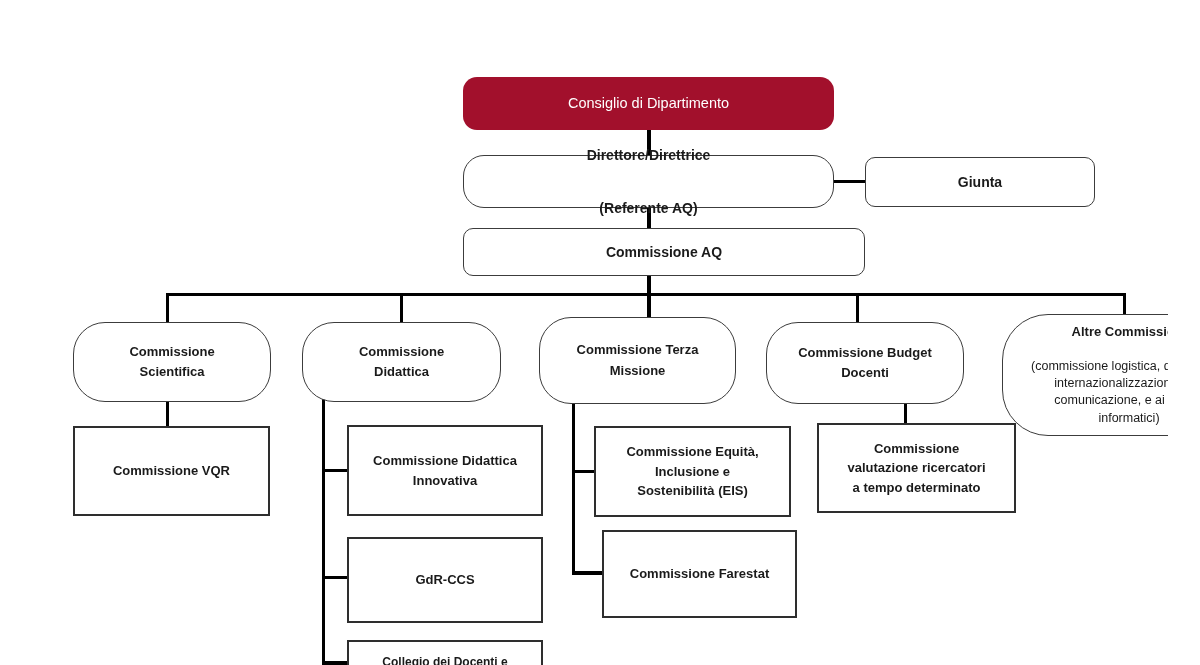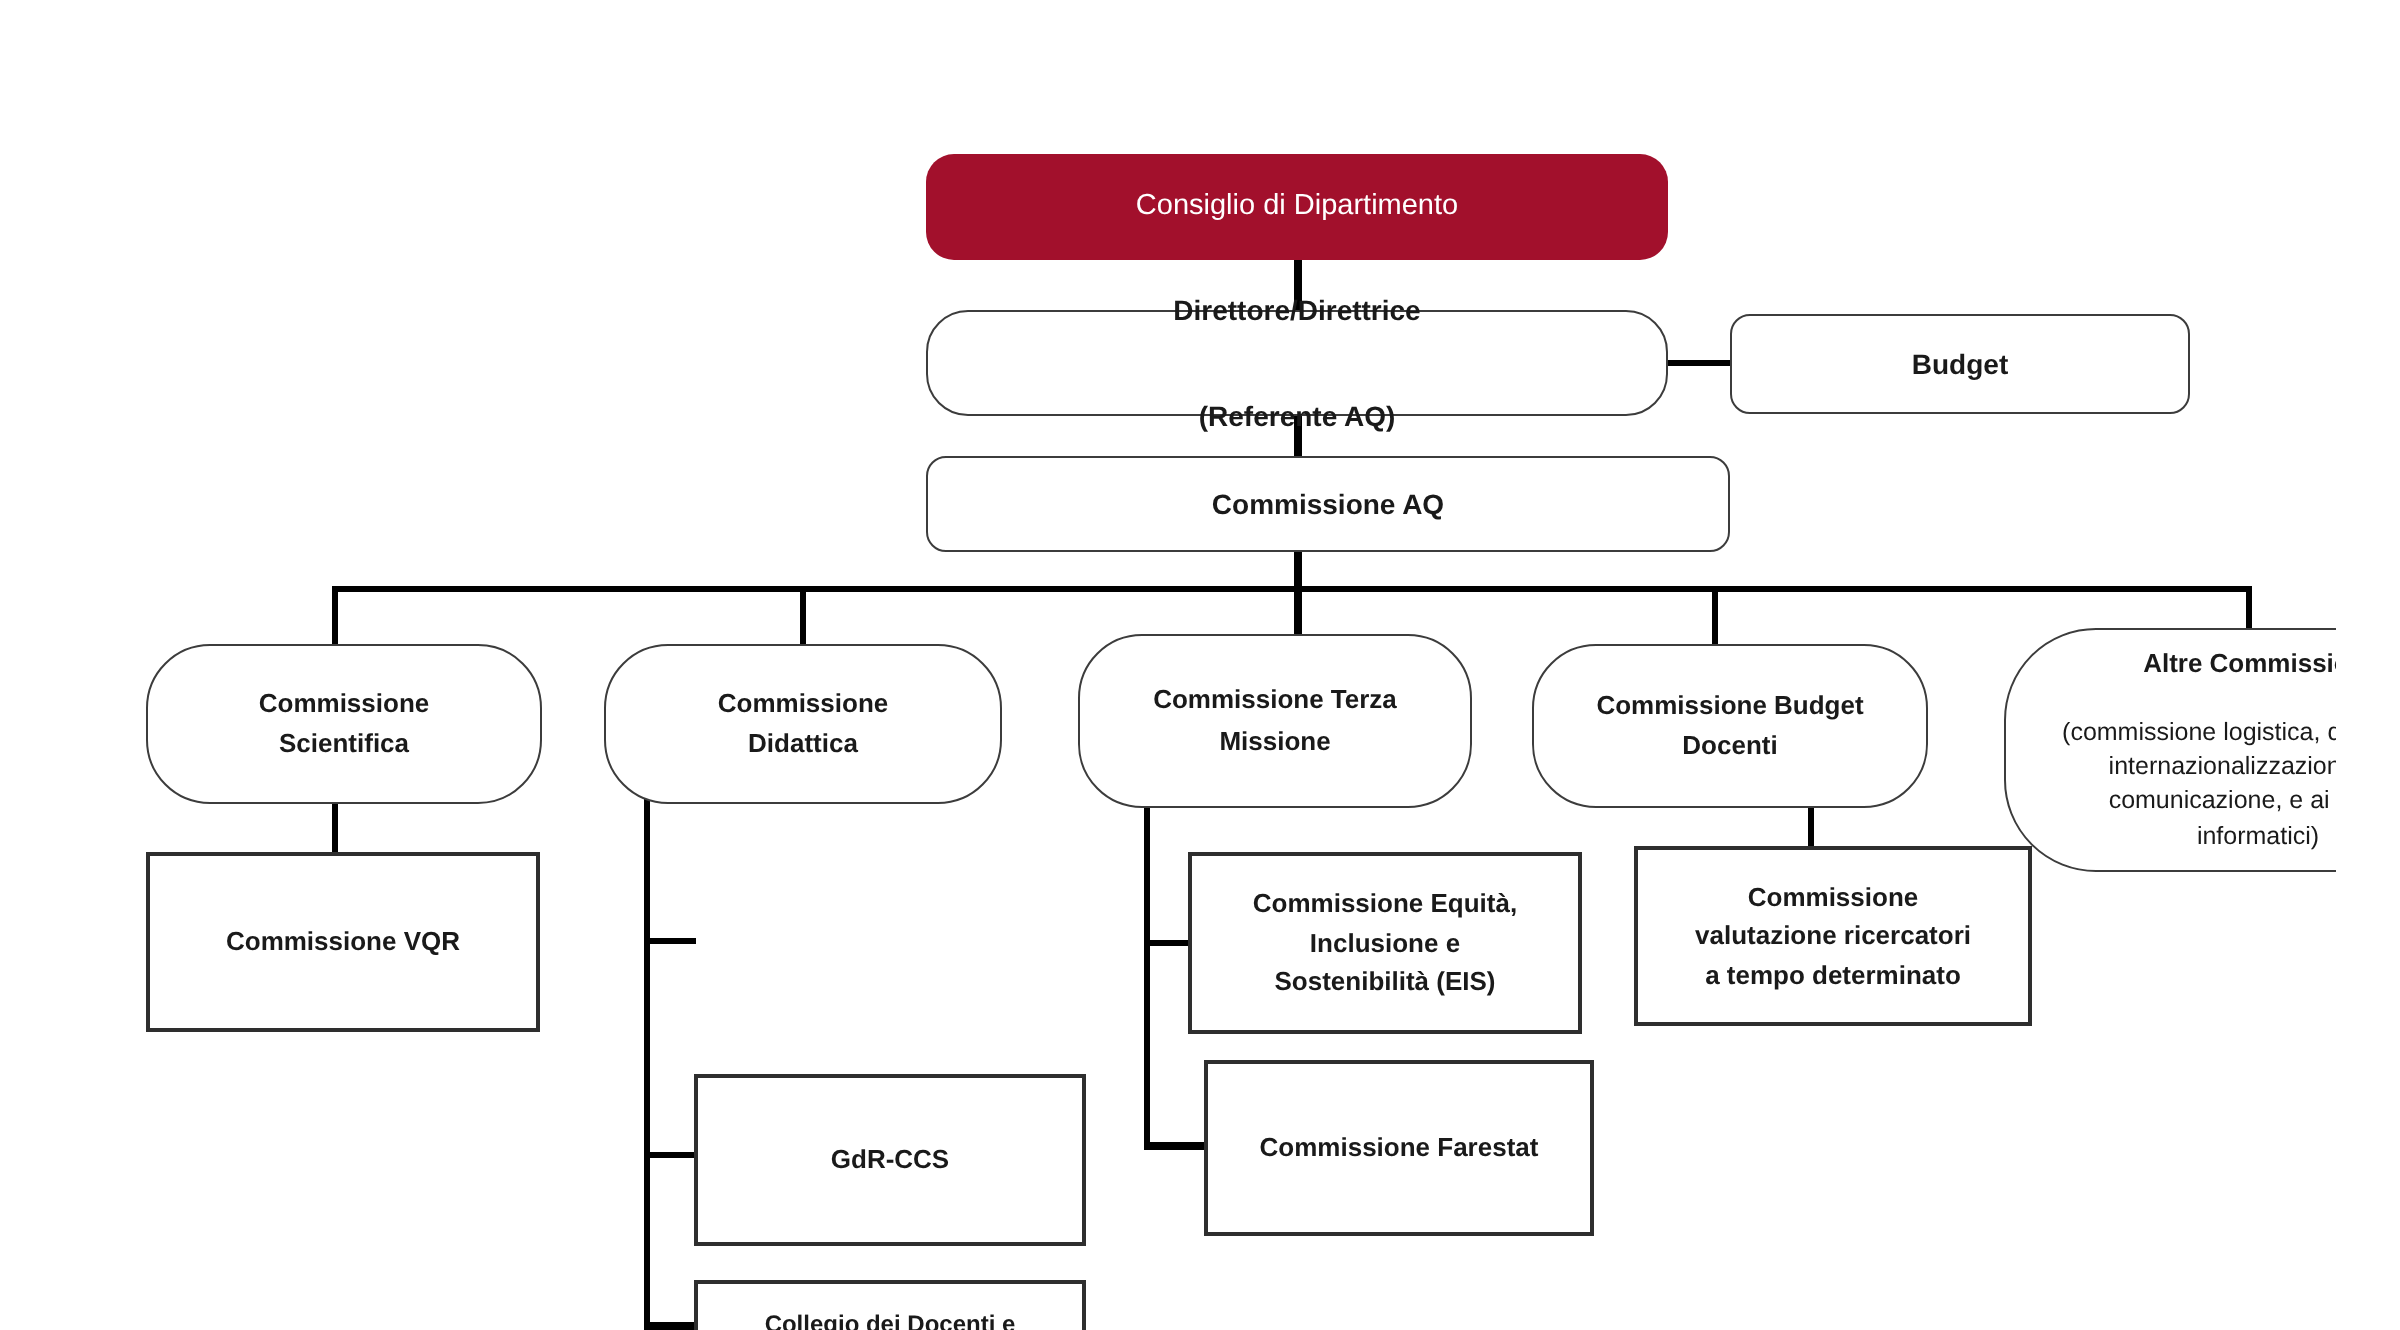--- a/index.html
+++ b/index.html
@@ -64,21 +64,21 @@
   <div class="node root" style="left:399px;top:13px;width:371px;height:53px;">
     <span>Consiglio di Dipartimento</span>
   </div>
 
   <div class="node lvl1" style="left:399px;top:91px;width:371px;height:53px;border-radius:21px;">
     <span class="l2">Direttore/Direttrice</span>
     <span class="l2">(Referente AQ)</span>
   </div>
 
   <div class="node lvl1" style="left:801px;top:93px;width:230px;height:50px;">
-    <span>Budget</span>
+    <span>Giunta</span>
   </div>
 
   <div class="node lvl1" style="left:399px;top:164px;width:402px;height:48px;">
     <span>Commissione AQ</span>
   </div>
 
   <div class="node pill" style="left:9px;top:258px;width:198px;height:80px;">
     <span>Commissione Scientifica</span>
   </div>
 
@@ -96,20 +96,23 @@
   </div>
 
   <div class="node pill" style="left:702px;top:258px;width:198px;height:82px;">
     <span>Commissione Budget Docenti</span>
   </div>
 
   <div class="node rect" style="left:9px;top:362px;width:197px;height:90px;">
     <span>Commissione VQR</span>
   </div>
 
+  <div class="node rect" style="left:283px;top:361px;width:196px;height:91px;">
+    <span>Commissione Didattica Innovativa</span>
+  </div>
 
   <div class="node rect" style="left:283px;top:473px;width:196px;height:86px;">
     <span>GdR-CCS</span>
   </div>
 
   <div class="node rect small-font" style="left:283px;top:576px;width:196px;height:84px;">
     <span>Collegio dei Docenti e Comitato Consultivo del corso di Dottorato</span>
   </div>
 
   <div class="node rect" style="left:530px;top:362px;width:197px;height:91px;">

